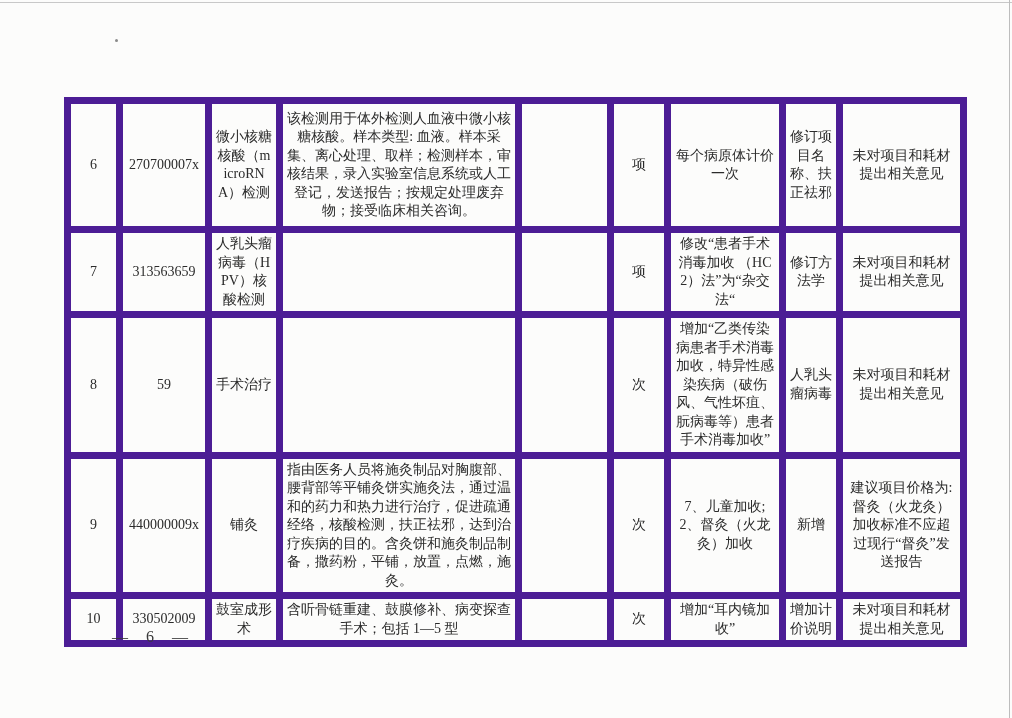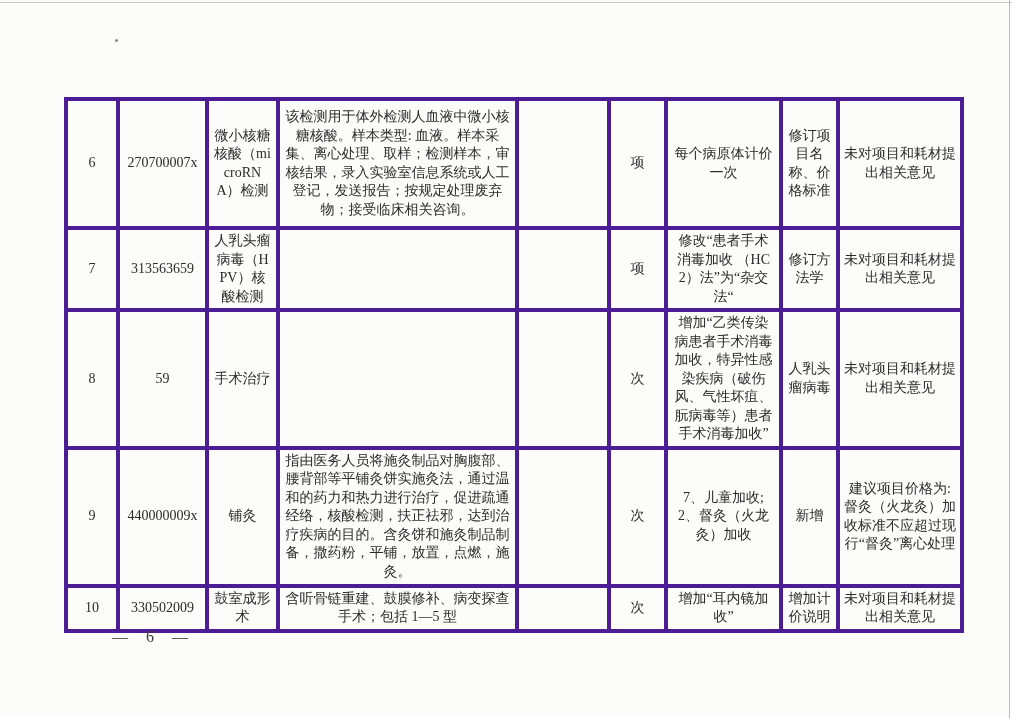--- a/index.html
+++ b/index.html
@@ -25,21 +25,21 @@
     background:#8a8a8a; border-radius:50%;
   }
   table.doc-table {
     position:absolute; left:64px; top:97px;
     width:896px;
     border-collapse:collapse;
     table-layout:fixed;
     border:2px solid #383838;
   }
   table.doc-table td {
-    border:4px solid #4c1d95;
+    border:7px solid #4c1d95;
     vertical-align:middle;
     text-align:center;
     font-size:14px;
     line-height:18.5px;
     padding:2px 4px;
     white-space:pre-line;
     word-break:break-all;
     overflow:hidden;
   }
   tr.r6  { height:129px; }
@@ -76,21 +76,21 @@
     </colgroup>
     <tbody>
       <tr class="r6">
         <td>6</td>
         <td>270700007x</td>
         <td>微小核糖核酸（microRNA）检测</td>
         <td>该检测用于体外检测人血液中微小核糖核酸。样本类型: 血液。样本采集、离心处理、取样；检测样本，审核结果，录入实验室信息系统或人工登记，发送报告；按规定处理废弃物；接受临床相关咨询。</td>
         <td></td>
         <td>项</td>
         <td>每个病原体计价一次</td>
-        <td>修订项目名称、价格标准</td>
+        <td>修订项目名称、扶正祛邪</td>
         <td>未对项目和耗材提出相关意见</td>
       </tr>
       <tr class="r7">
         <td>7</td>
         <td>313563659</td>
         <td>人乳头瘤病毒（HPV）核酸检测</td>
         <td></td>
         <td></td>
         <td>项</td>
         <td>修改“患者手术消毒加收 （HC2）法”为“杂交法“</td>
@@ -111,21 +111,21 @@
       <tr class="r9">
         <td>9</td>
         <td>440000009x</td>
         <td>铺灸</td>
         <td>指由医务人员将施灸制品对胸腹部、腰背部等平铺灸饼实施灸法，通过温和的药力和热力进行治疗，促进疏通经络，核酸检测，扶正祛邪，达到治疗疾病的目的。含灸饼和施灸制品制备，撒药粉，平铺，放置，点燃，施灸。</td>
         <td></td>
         <td>次</td>
         <td>7、儿童加收;
 2、督灸（火龙灸）加收</td>
         <td>新增</td>
-        <td>建议项目价格为: 督灸（火龙灸）加收标准不应超过现行“督灸”离心处理</td>
+        <td>建议项目价格为: 督灸（火龙灸）加收标准不应超过现行“督灸”发送报告</td>
       </tr>
       <tr class="r10">
         <td>10</td>
         <td>330502009</td>
         <td>鼓室成形术</td>
         <td>含听骨链重建、鼓膜修补、病变探查手术；包括 1—5 型</td>
         <td></td>
         <td>次</td>
         <td>增加“耳内镜加收”</td>
         <td>增加计价说明</td>

